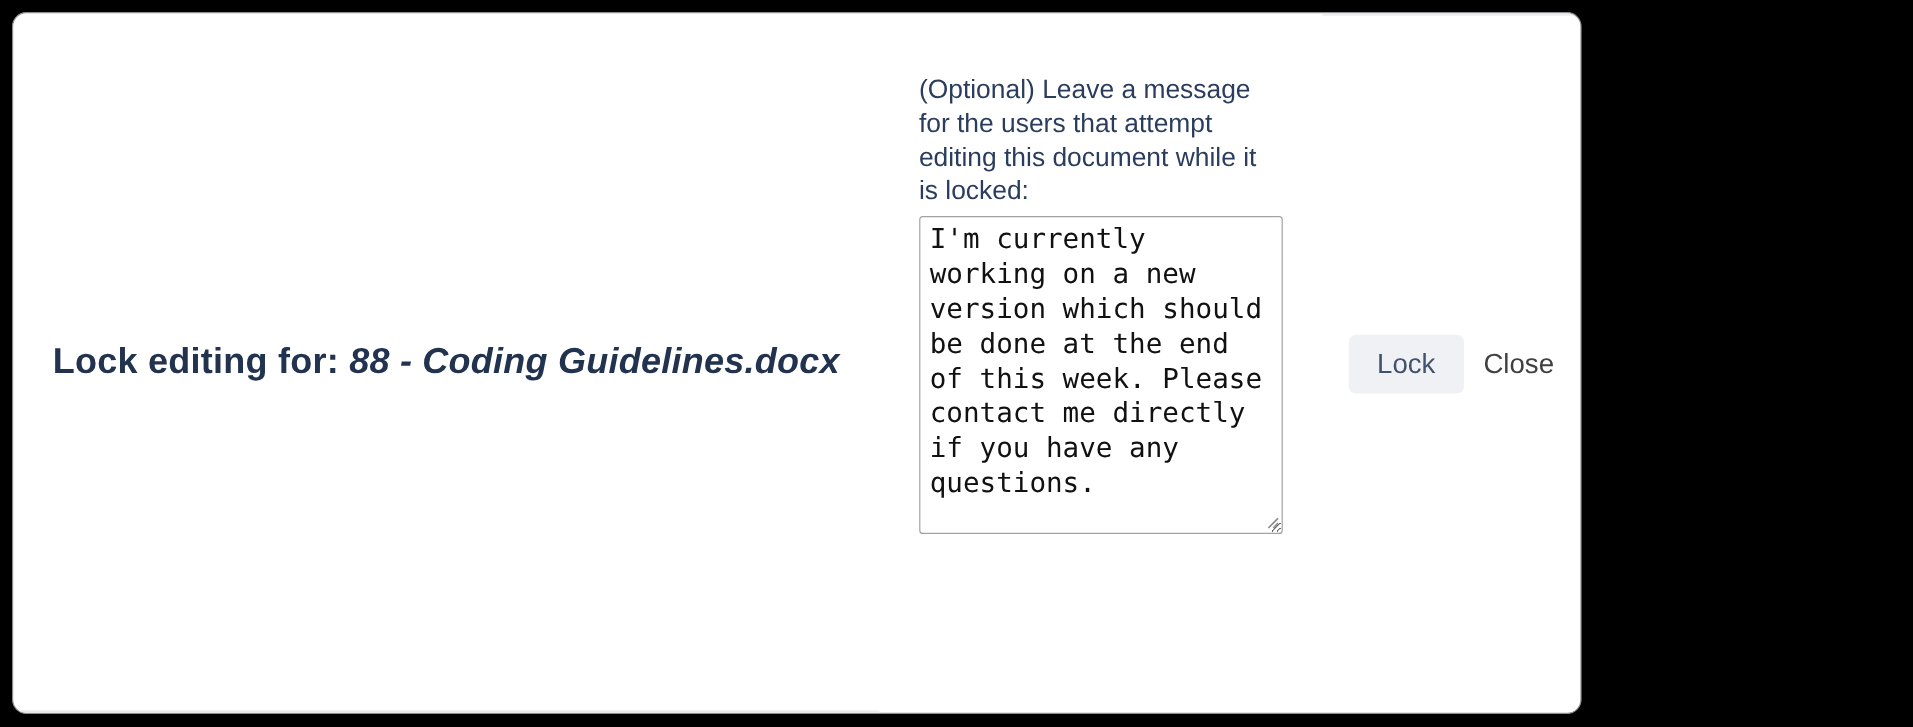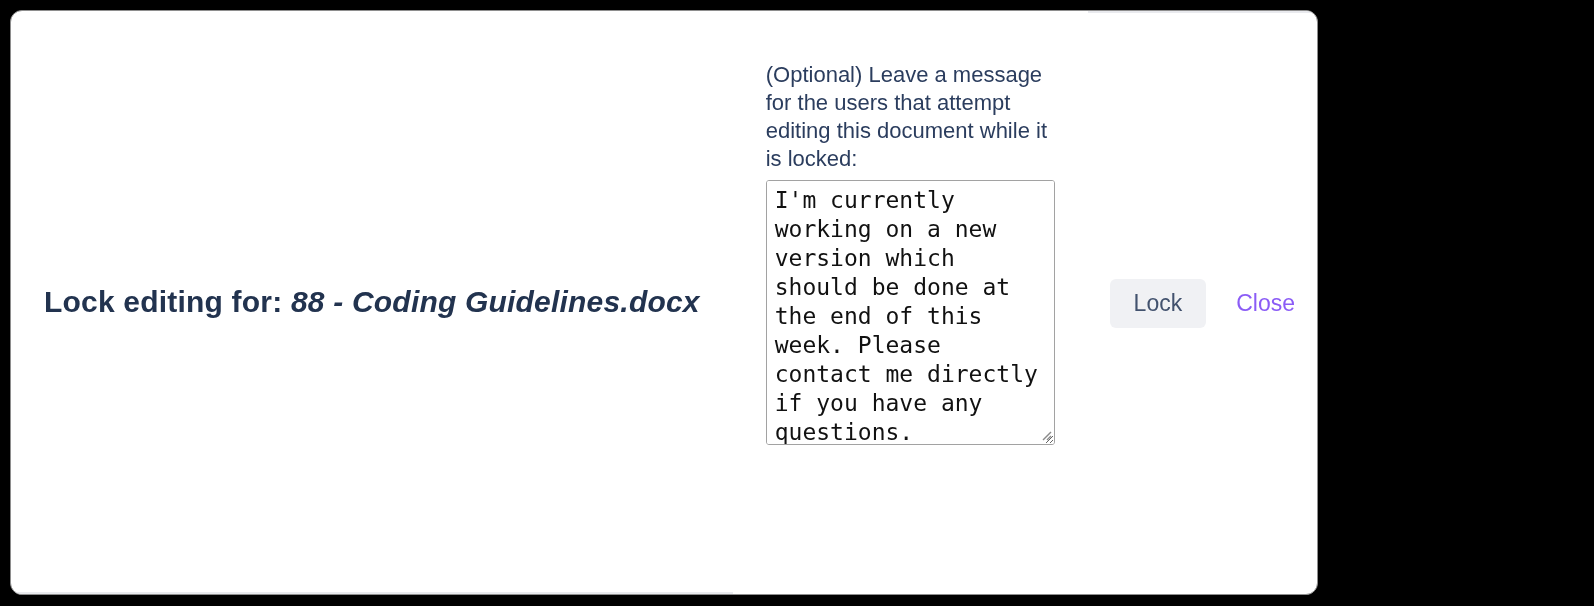--- a/index.html
+++ b/index.html
@@ -86,34 +86,34 @@
     pointer-events: none;
   }
   .dialog-footer {
     flex: 0 0 86px;
     border-top: 2px solid #e9eaee;
     box-sizing: border-box;
     display: flex;
     align-items: center;
     justify-content: flex-end;
     padding: 0 22px;
-    gap: 30px;
+    gap: 16px;
   }
   .lock-button {
     border: none;
     background: #f0f1f4;
     color: #42526e;
     font-family: "Liberation Sans", sans-serif;
     font-size: 23px;
     padding: 11px 24px;
     border-radius: 6px;
     cursor: pointer;
   }
   .close-link {
-    color: #8b5cf6;
+    color: #404040;
     font-size: 23px;
     text-decoration: none;
     cursor: pointer;
   }
 </style>
 </head>
 <body>
 
 <div class="dialog">
 

